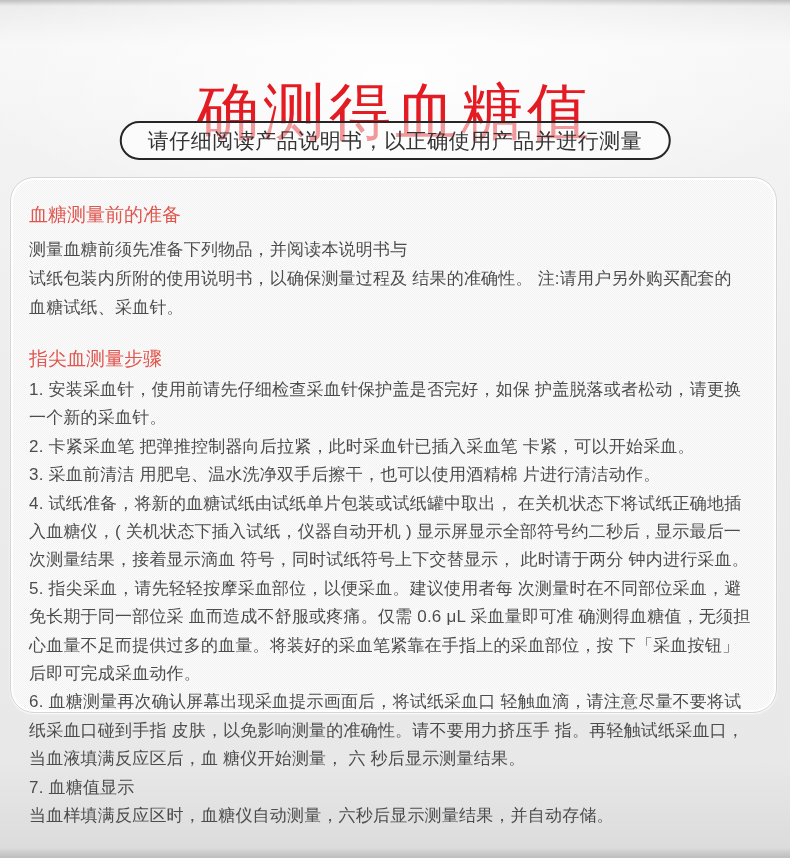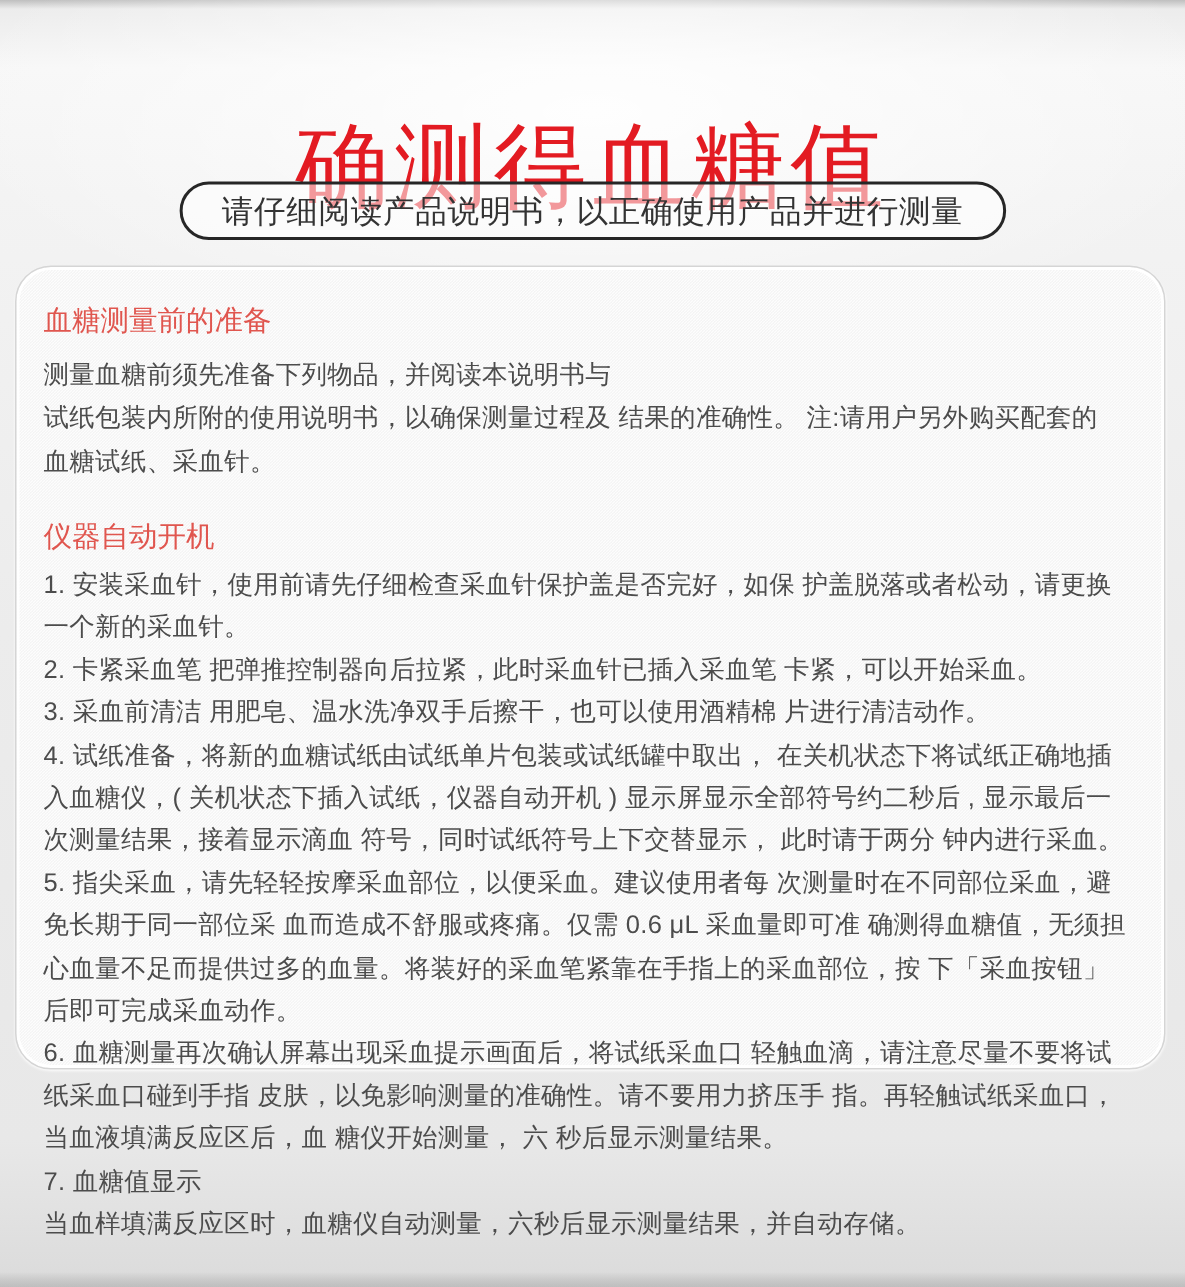--- a/index.html
+++ b/index.html
@@ -116,21 +116,21 @@
 </div>
 
 <div class="content-card">
 
   <h2 class="section-heading">血糖测量前的准备</h2>
 
   <p class="section-body">测量血糖前须先准备下列物品，并阅读本说明书与
 试纸包装内所附的使用说明书，以确保测量过程及 结果的准确性。 注:请用户另外购买配套的
 血糖试纸、采血针。</p>
 
-  <h2 class="section-heading second">仪器自动开机</h2>
+  <h2 class="section-heading second">指尖血测量步骤</h2>
 
   <p class="section-body steps">1. 安装采血针，使用前请先仔细检查采血针保护盖是否完好，如保 护盖脱落或者松动，请更换
 一个新的采血针。
 2. 卡紧采血笔 把弹推控制器向后拉紧，此时采血针已插入采血笔 卡紧，可以开始采血。
 3. 采血前清洁 用肥皂、温水洗净双手后擦干，也可以使用酒精棉 片进行清洁动作。
 4. 试纸准备，将新的血糖试纸由试纸单片包装或试纸罐中取出， 在关机状态下将试纸正确地插
 入血糖仪，( 关机状态下插入试纸，仪器自动开机 ) 显示屏显示全部符号约二秒后 , 显示最后一
 次测量结果，接着显示滴血 符号，同时试纸符号上下交替显示， 此时请于两分 钟内进行采血。
 5. 指尖采血，请先轻轻按摩采血部位，以便采血。建议使用者每 次测量时在不同部位采血，避
 免长期于同一部位采 血而造成不舒服或疼痛。仅需 0.6 μL 采血量即可准 确测得血糖值，无须担

